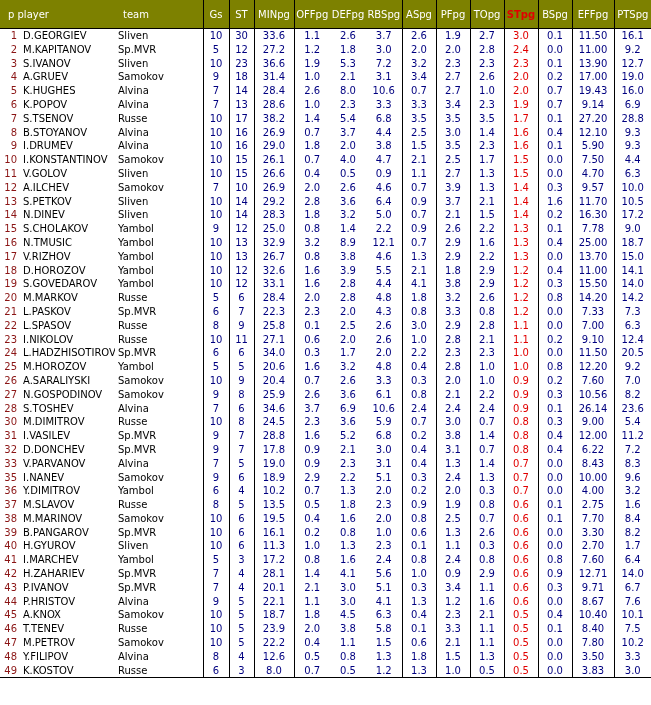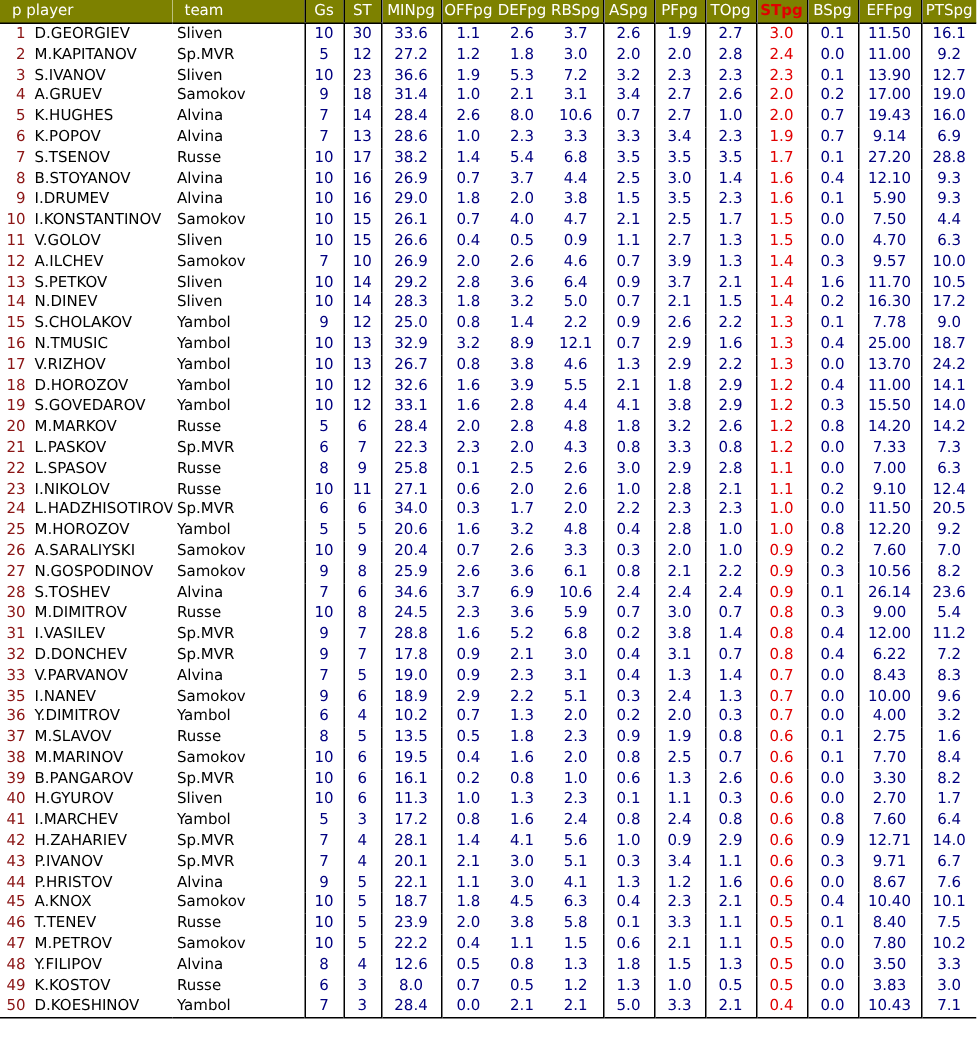--- a/index.html
+++ b/index.html
@@ -1,21 +1,21 @@
 <!DOCTYPE html>
 <html><head>
 <meta charset="utf-8">
 <style>
   html,body{margin:0;padding:0;background:#fff;}
   body{width:651px;height:705px;overflow:hidden;
        font-family:"DejaVu Sans","Liberation Sans",sans-serif;}
   table{border-collapse:collapse;table-layout:fixed;width:651px;
         border-bottom:1px solid #000;}
   th,td{margin:0;padding:0;font-size:10px;overflow:hidden;white-space:nowrap;}
-  thead th{background:#7d8100;color:#fff;font-weight:normal;height:15px;
+  thead th{background:#7d8100;color:#fff;font-weight:normal;height:28px;
            line-height:13px;border-bottom:1px solid #000;text-align:center;}
   thead th.h-left{text-align:left;padding-left:8px;}
   tbody td{height:13.8px;line-height:13.8px;text-align:center;color:#000080;}
   .bl{border-left:1px solid #000;}
   td.c-p{color:#8b1515;text-align:right;padding-right:3px;}
   td.c-name,td.c-team{color:#000;text-align:left;padding-left:3px;}
   td.c-stl{color:#e10000;}
   th.h-red{color:#e10000;font-weight:bold;}
 </style>
 </head>
@@ -357,21 +357,21 @@
     <td class="bl">26.7</td>
     <td class="bl">0.8</td>
     <td>3.8</td>
     <td>4.6</td>
     <td class="bl">1.3</td>
     <td class="bl">2.9</td>
     <td class="bl">2.2</td>
     <td class="bl c-stl">1.3</td>
     <td class="bl">0.0</td>
     <td class="bl">13.70</td>
-    <td class="bl">24.2</td>
+    <td class="bl">15.0</td>
   </tr>
       <tr>
     <td class="c-p">18</td>
     <td class="c-name">D.HOROZOV</td>
     <td class="c-team">Yambol</td>
     <td class="bl">10</td>
     <td class="bl">12</td>
     <td class="bl">32.6</td>
     <td class="bl">1.6</td>
     <td>3.9</td>
@@ -899,32 +899,14 @@
     <td>0.5</td>
     <td>1.2</td>
     <td class="bl">1.3</td>
     <td class="bl">1.0</td>
     <td class="bl">0.5</td>
     <td class="bl c-stl">0.5</td>
     <td class="bl">0.0</td>
     <td class="bl">3.83</td>
     <td class="bl">3.0</td>
   </tr>
-      <tr>
-    <td class="c-p">50</td>
-    <td class="c-name">D.KOESHINOV</td>
-    <td class="c-team">Yambol</td>
-    <td class="bl">7</td>
-    <td class="bl">3</td>
-    <td class="bl">28.4</td>
-    <td class="bl">0.0</td>
-    <td>2.1</td>
-    <td>2.1</td>
-    <td class="bl">5.0</td>
-    <td class="bl">3.3</td>
-    <td class="bl">2.1</td>
-    <td class="bl c-stl">0.4</td>
-    <td class="bl">0.0</td>
-    <td class="bl">10.43</td>
-    <td class="bl">7.1</td>
-  </tr>
     </tbody>
 </table>
 
 </body></html>

